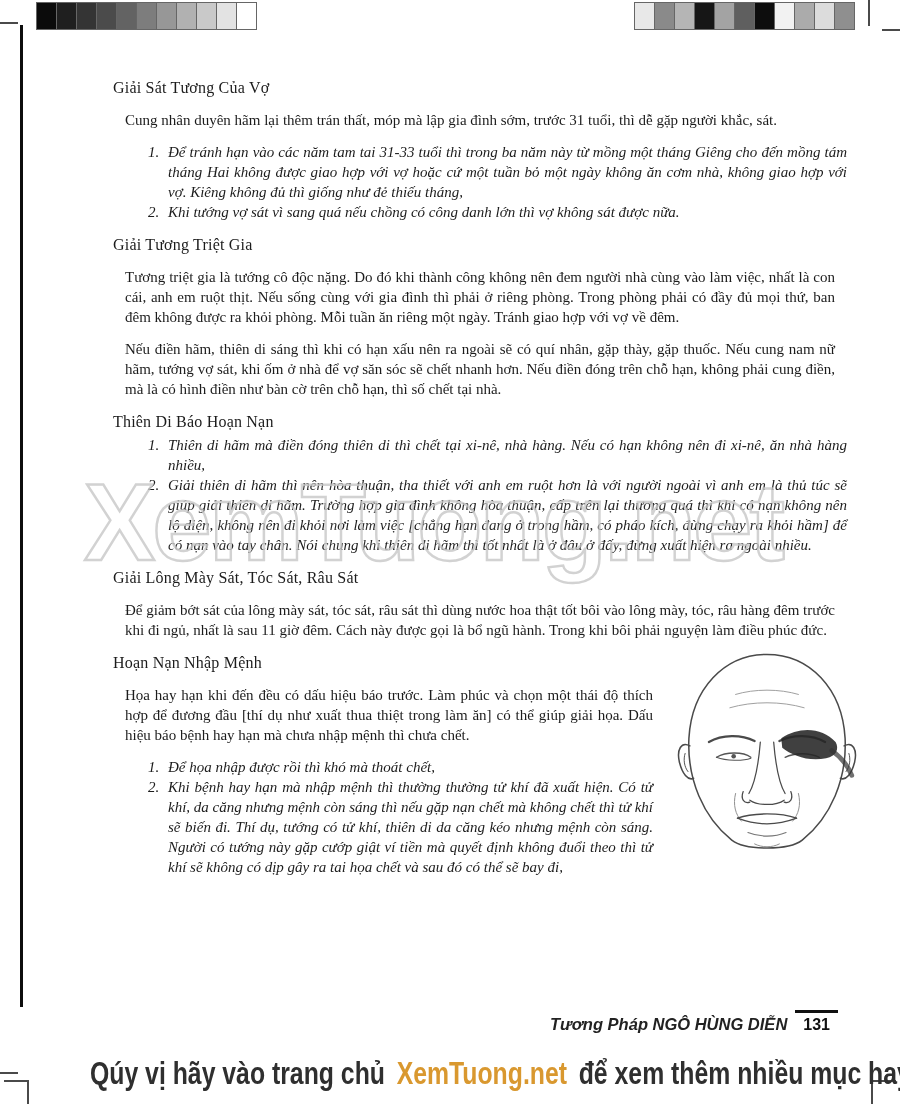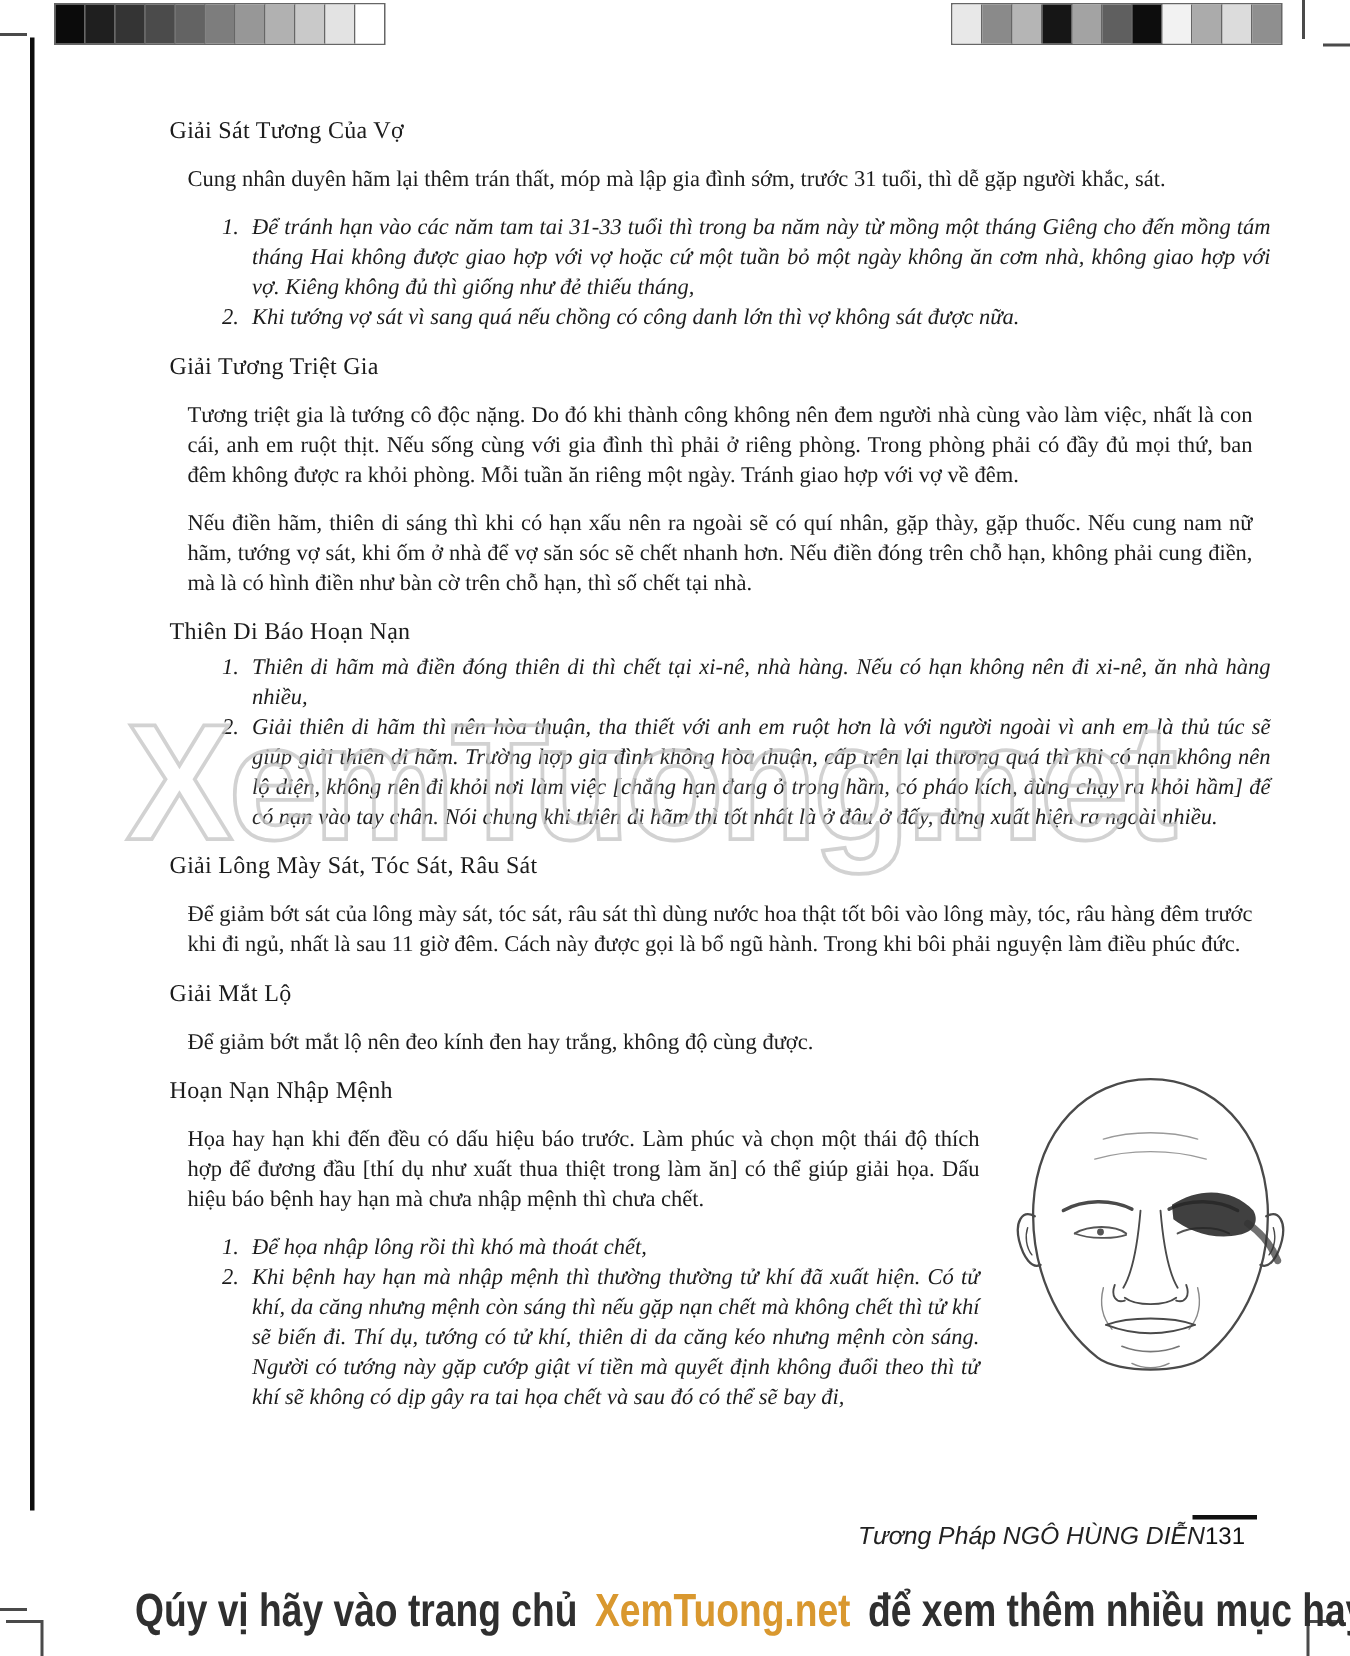--- a/index.html
+++ b/index.html
@@ -27,22 +27,22 @@
   
   .watermark{position:absolute;left:84px;top:458px;z-index:2;pointer-events:none;
              font-family:"Liberation Sans", sans-serif;font-weight:700;font-size:110px;
              letter-spacing:-3px;color:rgba(255,255,255,0.08);
              -webkit-text-stroke:2.5px #c7c7c7;opacity:.8;transform:scaleX(.97);transform-origin:left center;white-space:nowrap;}
 
   
   .face-float{float:right;width:200px;height:212px;margin:-6px -20px 4px 14px;}
 
   
-  .footer{position:absolute;right:70px;top:1002px;display:flex;align-items:baseline;
-          font-family:"Liberation Sans", sans-serif;z-index:4;}
+  .footer{position:absolute;right:70px;top:1002px;display:flex;align-items:baseline;gap:16px;
+          font-family:"Liberation Sans", sans-serif;z-index:4;font-weight:bold;}
   .footer .book{font-style:italic;font-size:16.5px;color:#222;}
   .footer .pageno{position:relative;font-size:16px;color:#111;margin-top:14px;}
   .footer .pageno::before{content:"";position:absolute;top:-6px;left:-8px;right:-8px;height:2.5px;background:#111;}
 
   
   .banner{position:absolute;left:0;top:1056px;width:900px;text-align:center;z-index:4;
           font-family:"Liberation Sans", sans-serif;font-size:31px;font-weight:600;
           transform:scaleX(.8);transform-origin:center;white-space:nowrap;color:#2f2f2f;}
   .banner .brand{margin:0 6px;}
 </style>
@@ -117,24 +117,20 @@
         <li>Giải thiên di hãm thì nên hòa thuận, tha thiết với anh em ruột hơn là với người ngoài vì anh em là thủ túc sẽ giúp giải thiên di hãm. Trường hợp gia đình không hòa thuận, cấp trên lại thương quá thì khi có nạn không nên lộ diện, không nên đi khỏi nơi làm việc [chẳng hạn đang ở trong hầm, có pháo kích, đừng chạy ra khỏi hầm] để có nạn vào tay chân. Nói chung khi thiên di hãm thì tốt nhất là ở đâu ở đấy, đừng xuất hiện ra ngoài nhiều.</li>
       </ol>
     </section>
 
     <section>
       <h3>Giải Lông Mày Sát, Tóc Sát, Râu Sát</h3>
       <p>Để giảm bớt sát của lông mày sát, tóc sát, râu sát thì dùng nước hoa thật tốt bôi vào lông mày, tóc, râu hàng đêm trước khi đi ngủ, nhất là sau 11 giờ đêm. Cách này được gọi là bổ ngũ hành. Trong khi bôi phải nguyện làm điều phúc đức.</p>
     </section>
 
 
-    <section>
-      <h3>Giải Mắt Lộ</h3>
-      <p>Để giảm bớt mắt lộ nên đeo kính đen hay trắng, không độ cùng được.</p>
-    </section>
 
     <section>
       <div class="face-float">
         <svg width="200" height="212" viewBox="0 0 210 215" xmlns="http://www.w3.org/2000/svg">
           <g fill="none" stroke="#4a4a4a" stroke-width="1.6" stroke-linecap="round">
 
             <path d="M105,4 C150,4 184,40 187,92 C189,135 172,175 142,199 C128,210 82,210 68,199 C38,175 21,135 23,92 C26,40 60,4 105,4 Z" fill="#ffffff"></path>
 
             <path d="M24,100 C15,95 10,104 13,117 C16,129 22,137 28,134"></path>
             <path d="M186,100 C195,95 200,104 197,117 C194,129 188,137 182,134"></path>
@@ -168,21 +164,21 @@
             <path d="M74,176 C95,184 115,184 136,176" stroke-width="1.4"></path>
             <path d="M85,191 C97,196 113,196 125,191" stroke="#777777" stroke-width="1.2"></path>
 
             <path d="M92,203 C100,207 110,207 118,203" stroke="#8a8a8a" stroke-width="1"></path>
           </g>
         </svg>
       </div>
       <h3>Hoạn Nạn Nhập Mệnh</h3>
       <p>Họa hay hạn khi đến đều có dấu hiệu báo trước. Làm phúc và chọn một thái độ thích hợp để đương đầu [thí dụ như xuất thua thiệt trong làm ăn] có thể giúp giải họa. Dấu hiệu báo bệnh hay hạn mà chưa nhập mệnh thì chưa chết.</p>
       <ol>
-        <li>Để họa nhập lông rồi thì khó mà thoát chết,</li>
+        <li>Để họa nhập được rồi thì khó mà thoát chết,</li>
         <li>Khi bệnh hay hạn mà nhập mệnh thì thường thường tử khí đã xuất hiện. Có tử khí, da căng nhưng mệnh còn sáng thì nếu gặp nạn chết mà không chết thì tử khí sẽ biến đi. Thí dụ, tướng có tử khí, thiên di da căng kéo nhưng mệnh còn sáng. Người có tướng này gặp cướp giật ví tiền mà quyết định không đuổi theo thì tử khí sẽ không có dịp gây ra tai họa chết và sau đó có thể sẽ bay đi,</li>
       </ol>
     </section>
 
   </div>
 
   <div class="footer">
     <span class="book">Tương Pháp NGÔ HÙNG DIỄN</span>
     <span class="pageno">131</span>
   </div>

